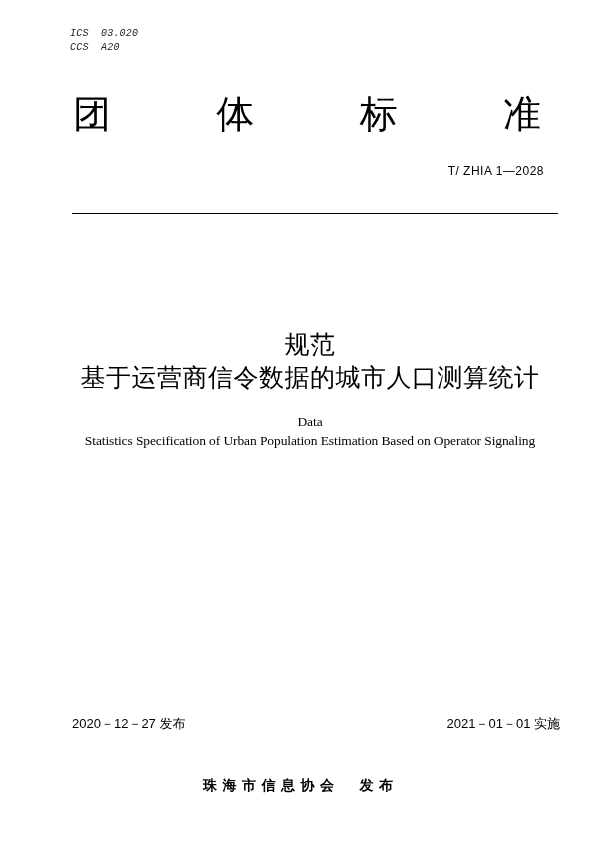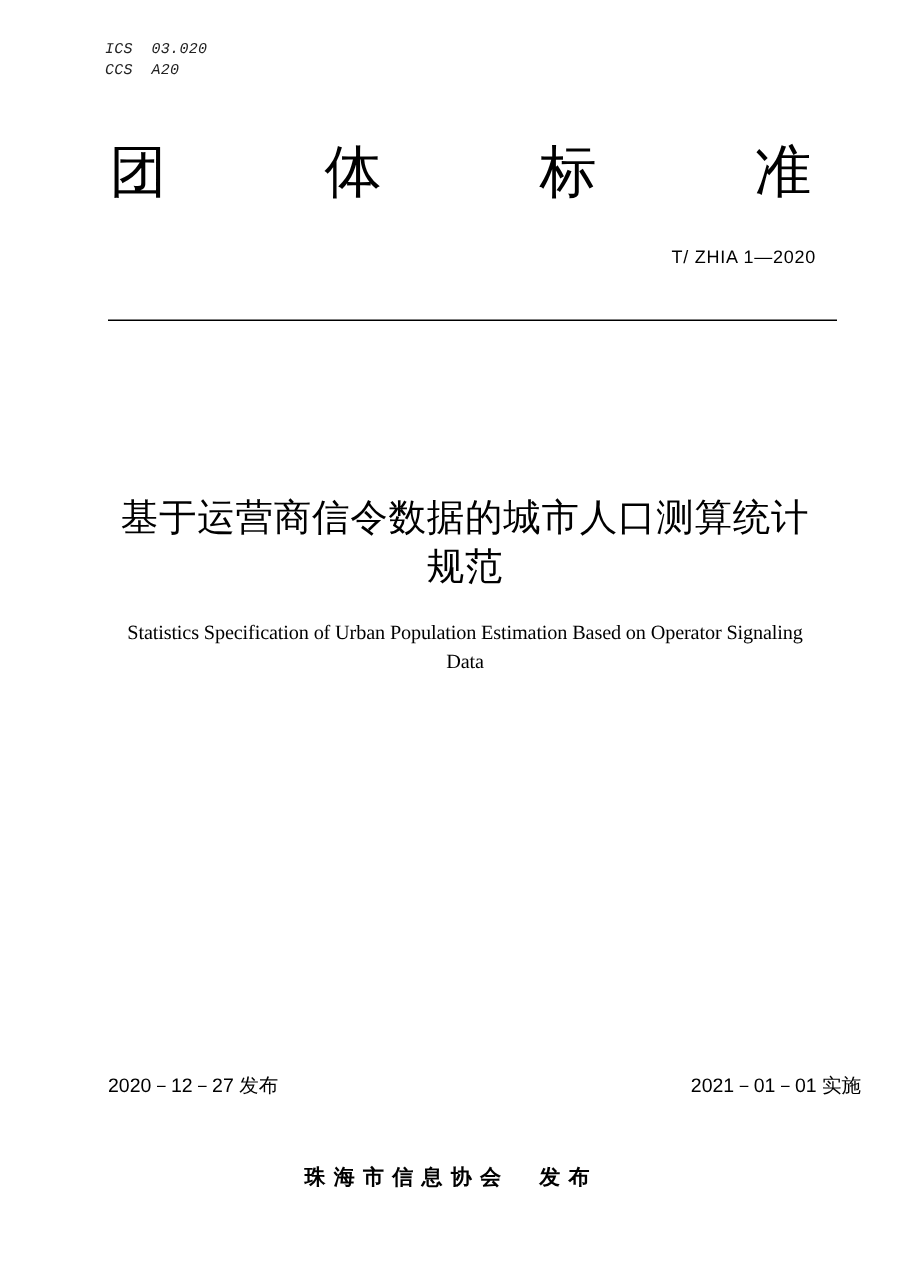--- a/index.html
+++ b/index.html
@@ -79,21 +79,21 @@
     }
 
     .date-release {
       left: 72px;
       top: 715px;
       font-size: 13px;
       line-height: 18px;
       font-family: "Liberation Sans", "DejaVu Sans", sans-serif;
     }
     .date-effective {
-      right: 26px;
+      right: 40px;
       top: 715px;
       font-size: 13px;
       line-height: 18px;
       font-family: "Liberation Sans", "DejaVu Sans", sans-serif;
       text-align: right;
     }
 
     .publisher {
       left: 203px;
       top: 776px;
@@ -113,30 +113,30 @@
   <div>CCS  A20</div>
 </div>
 
 <div class="abs std-type">
   <span>团</span>
   <span>体</span>
   <span>标</span>
   <span>准</span>
 </div>
 
-<div class="abs std-number">T/ ZHIA 1—2020</div>
+<div class="abs std-number">T/ ZHIA 1—2028</div>
 
 <div class="abs rule"></div>
 
 <div class="abs title-cn">
+  <div>规范</div>
   <div>基于运营商信令数据的城市人口测算统计</div>
-  <div>规范</div>
 </div>
 
 <div class="abs title-en">
+  <div>Data</div>
   <div>Statistics Specification of Urban Population Estimation Based on Operator Signaling</div>
-  <div>Data</div>
 </div>
 
 <div class="abs date-release">2020－12－27 发布</div>
 <div class="abs date-effective">2021－01－01 实施</div>
 
 <div class="abs publisher"><span>珠海市信息协会</span><span class="action">发布</span></div>
 
 </body></html>

